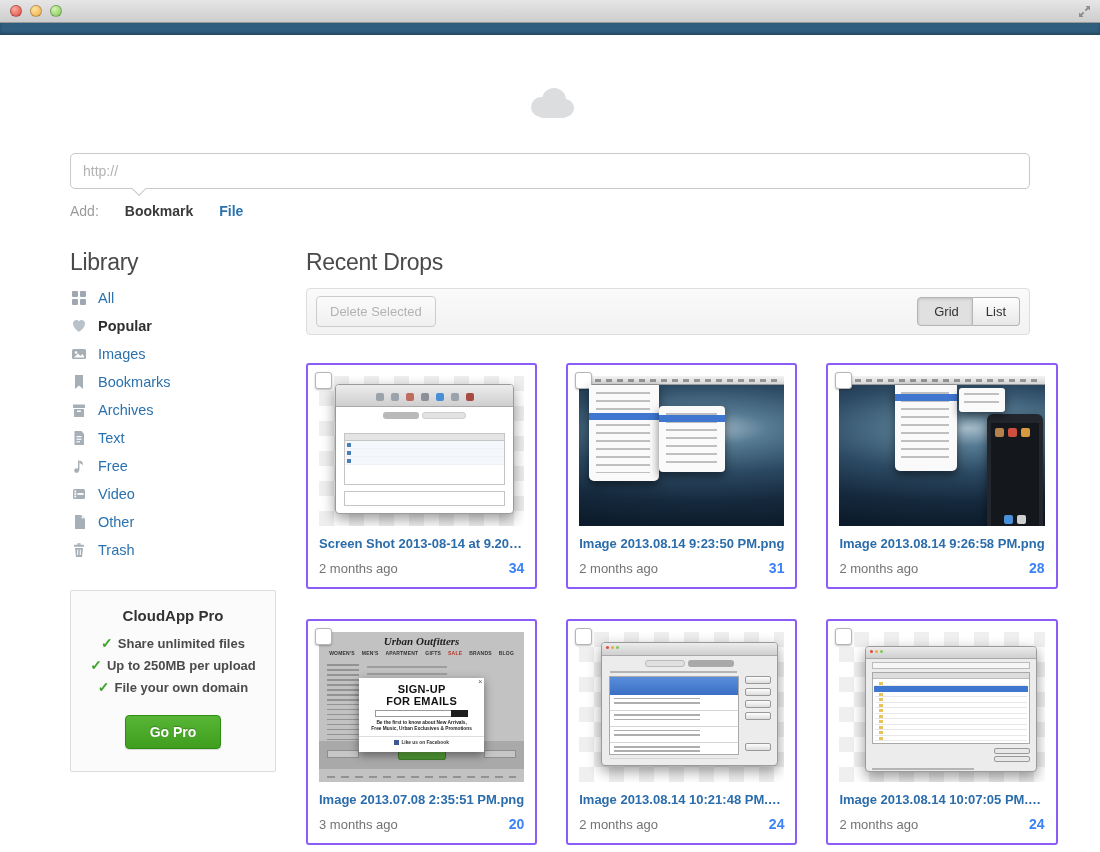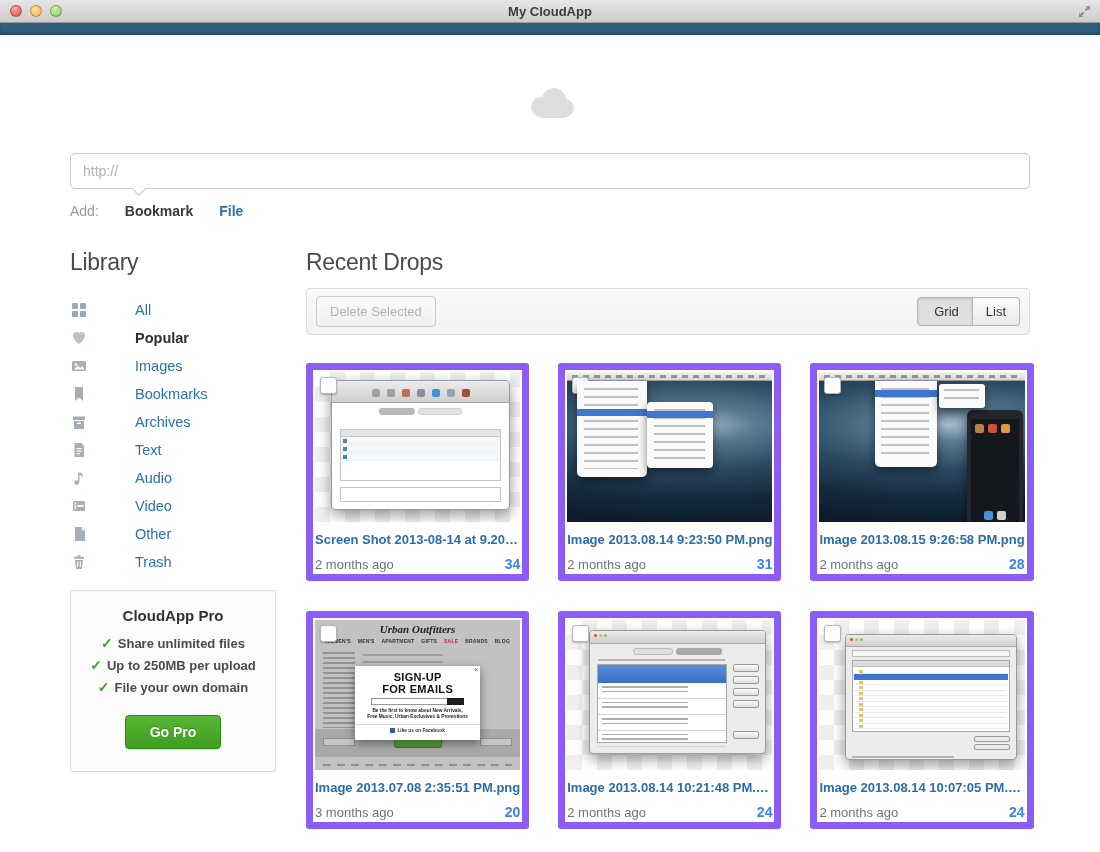--- a/index.html
+++ b/index.html
@@ -35,21 +35,21 @@
   .add-tab.inactive{color:#2b72ae;}
 
   
   .content{display:flex;margin:30px 70px 0;align-items:flex-start;}
   .sidebar{width:206px;margin-right:30px;flex:none;}
   .main{flex:1;min-width:0;}
   .section-heading{font-size:23px;font-weight:400;color:#4a4a4a;letter-spacing:-.3px;}
 
   
   .lib-list{list-style:none;margin-top:14px;}
-  .lib-item{display:flex;align-items:flex-end;height:28px;cursor:pointer;gap:37px;}
+  .lib-item{display:flex;align-items:flex-start;height:28px;cursor:pointer;}
   .lib-item .ic{width:17px;height:16px;flex:none;margin-right:11px;display:flex;align-items:center;justify-content:center;}
   .lib-item .lbl{font-size:14.5px;color:#2b72ae;}
   .lib-item.active .lbl{color:#2f2f2f;font-weight:700;}
   .pro-box{margin-top:20px;border:1px solid #ddd;border-radius:2px;background:#fbfbfb;
     padding:16px 10px 22px;text-align:center;}
   .pro-title{font-size:15px;font-weight:700;color:#333;margin-bottom:11px;}
   .pro-feature{font-size:13px;font-weight:700;color:#4b4b4b;margin:6px 0;}
   .pro-check{color:#3fa32e;font-weight:700;margin-right:5px;font-size:14px;}
   .go-pro{display:inline-block;margin-top:14px;padding:8px 24px;border-radius:4px;cursor:pointer;
     background:linear-gradient(#57b636,#3f9e1d);border:1px solid #2f8c12;color:#fff;font-weight:700;
@@ -62,21 +62,21 @@
     background:linear-gradient(#fbfbfb,#f0f0f0);cursor:default;}
   .seg{display:flex;}
   .seg-btn{font-size:13px;color:#333;padding:6px 13px;border:1px solid #b5b5b5;cursor:pointer;
     background:linear-gradient(#fdfdfd,#e8e8e8);}
   .seg-btn.first{border-radius:4px 0 0 4px;padding-left:16px;}
   .seg-btn.last{border-radius:0 4px 4px 0;border-left:none;}
   .seg-btn.active{background:#e0e0e0;box-shadow:inset 0 1px 3px rgba(0,0,0,.15);}
 
   
   .grid{margin-top:28px;display:grid;grid-template-columns:repeat(3,1fr);gap:30px 29px;}
-  .card{border:7px solid #8b5cf6;border-radius:3px;background:#fff;padding:2px;position:relative;}
+  .card{border:2px solid #8b5cf6;border-radius:3px;background:#fff;padding:11px;position:relative;}
   .checkbox{position:absolute;top:7px;left:7px;width:17px;height:17px;background:#fff;
     border:1px solid #b5b5b5;border-radius:3px;box-shadow:0 1px 2px rgba(0,0,0,.25);z-index:3;cursor:pointer;}
   .thumb{height:150px;position:relative;overflow:hidden;margin-bottom:10px;background:#fff;cursor:pointer;}
   .filename{font-size:13px;font-weight:700;color:#2b6cab;white-space:nowrap;overflow:hidden;
     text-overflow:ellipsis;margin:3px 0 9px;cursor:pointer;}
   .meta{display:flex;justify-content:space-between;align-items:center;}
   .age{font-size:13px;color:#737373;}
   .views{font-size:14px;font-weight:700;color:#3b82f6;}
 
   
@@ -192,21 +192,20 @@
 </style>
 </head>
 <body>
 
 <div class="titlebar">
   <div class="lights">
     <span class="light red"></span>
     <span class="light yellow"></span>
     <span class="light green"></span>
   </div>
-  <div class="win-title">My CloudApp</div>
   <svg class="fullscreen" viewBox="0 0 15 15">
     <path d="M2 13 L2 8.5 L3.6 10.1 L6 7.7 L7.3 9 L4.9 11.4 L6.5 13 Z" fill="#6e6e6e"></path>
     <path d="M13 2 L13 6.5 L11.4 4.9 L9 7.3 L7.7 6 L10.1 3.6 L8.5 2 Z" fill="#6e6e6e"></path>
   </svg>
 </div>
 <div class="accent-bar"></div>
 
 <div class="cloud-wrap">
   <svg width="52" height="36" viewBox="0 0 52 34">
     <g fill="#dbdddf">
@@ -293,21 +292,21 @@
         <span class="lbl">Text</span>
       </li>
       <li class="lib-item">
         <span class="ic">
           <svg width="16" height="16" viewBox="0 0 16 16" fill="#a6aeb6">
               <circle cx="5.6" cy="12.6" r="2.4"></circle>
               <rect x="7" y="2.6" width="1.4" height="10"></rect>
               <path d="M8.4 2.6 c3.2 .8 3.9 2.8 3.4 5 c-.7 -1.5 -1.7 -2.1 -3.4 -2.3 Z"></path>
             </svg>
         </span>
-        <span class="lbl">Audio</span>
+        <span class="lbl">Free</span>
       </li>
       <li class="lib-item">
         <span class="ic">
           <svg width="16" height="16" viewBox="0 0 16 16">
               <rect x="2" y="3" width="12" height="10" rx="1.5" fill="#a6aeb6"></rect>
               <rect x="3.4" y="4.6" width="1.8" height="1.8" fill="#fff"></rect>
               <rect x="3.4" y="7.1" width="1.8" height="1.8" fill="#fff"></rect>
               <rect x="3.4" y="9.6" width="1.8" height="1.8" fill="#fff"></rect>
               <rect x="6.4" y="7.1" width="6.2" height="1.8" fill="#fff"></rect>
             </svg>
@@ -448,21 +447,21 @@
                   <i style="background:#cf4f3e"></i>
                   <i style="background:#d79a3c"></i>
                 </div>
               <div class="t3-dock">
                   <i style="background:#4a90d9"></i>
                   <i style="background:#d0d0d0"></i>
                 </div>
             </div>
           </div>
         </div>
-        <div class="filename">Image 2013.08.15 9:26:58 PM.png</div>
+        <div class="filename">Image 2013.08.14 9:26:58 PM.png</div>
         <div class="meta">
           <span class="age">2 months ago</span>
           <span class="views">28</span>
         </div>
       </div>
 
       <div class="card">
         <span class="checkbox"></span>
         <div class="thumb t4">
           <div class="t4-logo">Urban Outfitters</div>

